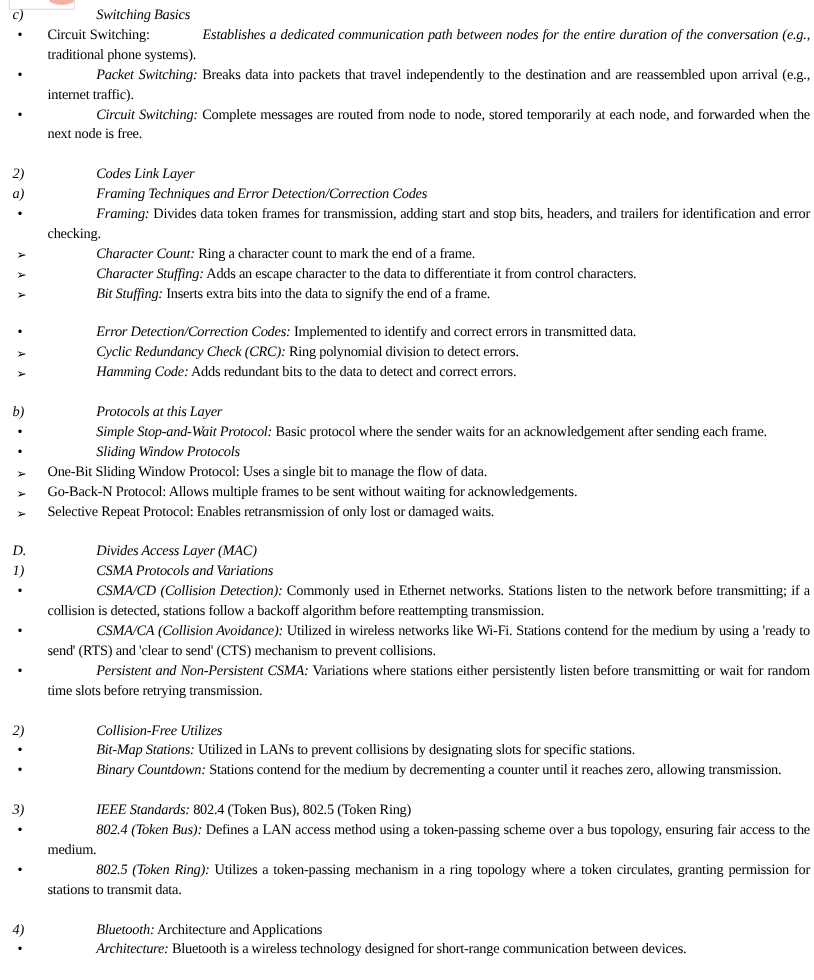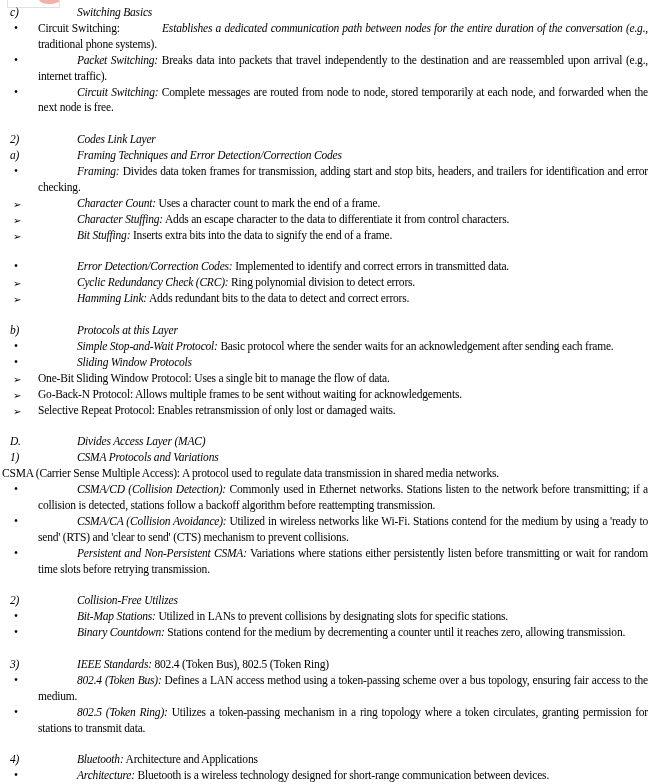--- a/index.html
+++ b/index.html
@@ -78,42 +78,42 @@
       <div class="row heading">
         <span class="marker">a)</span>
         <div class="txt"><span class="it">Framing Techniques and Error Detection/Correction Codes</span></div>
       </div>
       <div class="row bullet">
         <span class="marker">•</span>
         <div class="txt"><span class="it">Framing:</span><span class="rm"> Divides data token frames for transmission, adding start and stop bits, headers, and trailers for identification and error checking.</span></div>
       </div>
       <div class="row arrow">
         <span class="marker">➢</span>
-        <div class="txt"><span class="it">Character Count:</span><span class="rm"> Uses a character count to mark the end of a frame.</span></div>
+        <div class="txt"><span class="it">Character Count:</span><span class="rm"> Ring a character count to mark the end of a frame.</span></div>
       </div>
       <div class="row arrow">
         <span class="marker">➢</span>
         <div class="txt"><span class="it">Character Stuffing:</span><span class="rm"> Adds an escape character to the data to differentiate it from control characters.</span></div>
       </div>
       <div class="row arrow">
         <span class="marker">➢</span>
         <div class="txt"><span class="it">Bit Stuffing:</span><span class="rm"> Inserts extra bits into the data to signify the end of a frame.</span></div>
       </div>
       <div class="spacer"></div>
       <div class="row bullet">
         <span class="marker">•</span>
         <div class="txt"><span class="it">Error Detection/Correction Codes:</span><span class="rm"> Implemented to identify and correct errors in transmitted data.</span></div>
       </div>
       <div class="row arrow">
         <span class="marker">➢</span>
         <div class="txt"><span class="it">Cyclic Redundancy Check (CRC):</span><span class="rm"> Ring polynomial division to detect errors.</span></div>
       </div>
       <div class="row arrow">
         <span class="marker">➢</span>
-        <div class="txt"><span class="it">Hamming Link:</span><span class="rm"> Adds redundant bits to the data to detect and correct errors.</span></div>
+        <div class="txt"><span class="it">Hamming Code:</span><span class="rm"> Adds redundant bits to the data to detect and correct errors.</span></div>
       </div>
       <div class="spacer"></div>
       <div class="row heading">
         <span class="marker">b)</span>
         <div class="txt"><span class="it">Protocols at this Layer</span></div>
       </div>
       <div class="row bullet">
         <span class="marker">•</span>
         <div class="txt"><span class="it">Simple Stop-and-Wait Protocol:</span><span class="rm"> Basic protocol where the sender waits for an acknowledgement after sending each frame.</span></div>
       </div>
@@ -134,23 +134,20 @@
         <div class="txt"><span class="rm">Selective Repeat Protocol: Enables retransmission of only lost or damaged waits.</span></div>
       </div>
       <div class="spacer"></div>
       <div class="row heading">
         <span class="marker">D.</span>
         <div class="txt"><span class="it">Divides Access Layer (MAC)</span></div>
       </div>
       <div class="row heading">
         <span class="marker">1)</span>
         <div class="txt"><span class="it">CSMA Protocols and Variations</span></div>
-      </div>
-      <div class="row paragraph">
-        <div class="txt"><span class="rm">CSMA (Carrier Sense Multiple Access): A protocol used to regulate data transmission in shared media networks.</span></div>
       </div>
       <div class="row bullet">
         <span class="marker">•</span>
         <div class="txt"><span class="it">CSMA/CD (Collision Detection):</span><span class="rm"> Commonly used in Ethernet networks. Stations listen to the network before transmitting; if a collision is detected, stations follow a backoff algorithm before reattempting transmission.</span></div>
       </div>
       <div class="row bullet">
         <span class="marker">•</span>
         <div class="txt"><span class="it">CSMA/CA (Collision Avoidance):</span><span class="rm"> Utilized in wireless networks like Wi-Fi. Stations contend for the medium by using a 'ready to send' (RTS) and 'clear to send' (CTS) mechanism to prevent collisions.</span></div>
       </div>
       <div class="row bullet">

